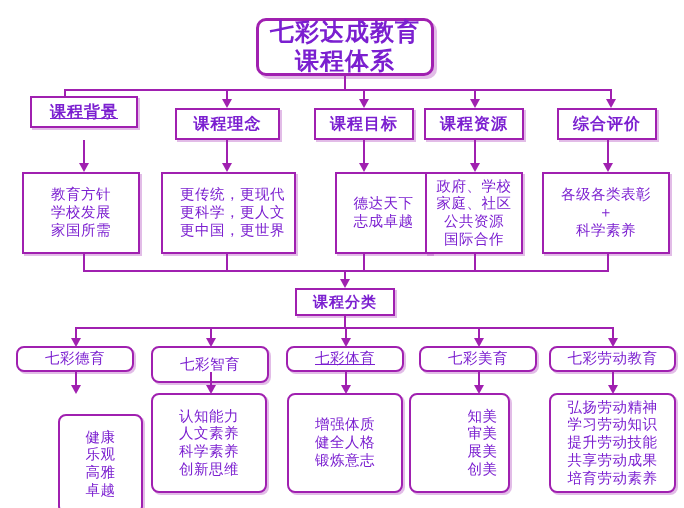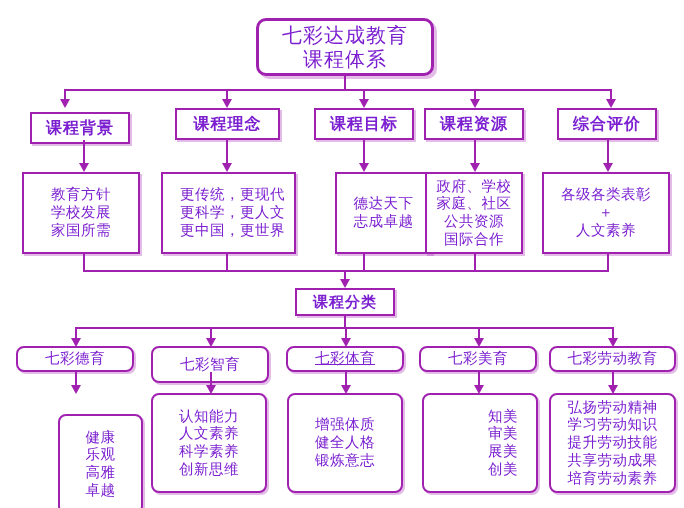--- a/index.html
+++ b/index.html
@@ -21,21 +21,21 @@
     align-items:center;
     justify-content:center;
     text-align:center;
     color:#7B1FD0;
     line-height:1.22;
     white-space:pre-line;
     box-shadow:2px 2px 0 0 rgba(160,32,176,.30);
   }
 
   .title-box{
-    font-size:20px;font-weight:normal;letter-spacing:1px;
+    font-size:24px;font-weight:bold;letter-spacing:1px;
     border-radius:10px;border-width:3px;
     box-shadow:3px 3px 0 0 rgba(160,32,176,.30);
   }
   .head-box{font-size:16px;font-weight:bold;letter-spacing:1px;}
   .detail-box{font-size:14.5px;letter-spacing:.5px;}
   .mid-box{font-size:15px;font-weight:bold;letter-spacing:1px;}
   .cat-box{font-size:14.5px;letter-spacing:.5px;border-radius:8px;}
   .leaf-box{font-size:14.5px;letter-spacing:.5px;border-radius:8px;}
 
   
@@ -64,21 +64,21 @@
   <div class="arrow" style="left:60px;top:99px;"></div>
   <div class="vline" style="left:226px;top:89px;height:11px;"></div>
   <div class="arrow" style="left:222px;top:99px;"></div>
   <div class="vline" style="left:363px;top:89px;height:11px;"></div>
   <div class="arrow" style="left:359px;top:99px;"></div>
   <div class="vline" style="left:474px;top:89px;height:11px;"></div>
   <div class="arrow" style="left:470px;top:99px;"></div>
   <div class="vline" style="left:610px;top:89px;height:11px;"></div>
   <div class="arrow" style="left:606px;top:99px;"></div>
 
-  <div class="box head-box" style="left:30px;top:112px;width:100px;height:32px;">课程背景</div>
+  <div class="box head-box" style="left:30px;top:96px;width:108px;height:32px;text-decoration:underline;">课程背景</div>
   <div class="box head-box" style="left:175px;top:108px;width:105px;height:32px;">课程理念</div>
   <div class="box head-box" style="left:314px;top:108px;width:100px;height:32px;">课程目标</div>
   <div class="box head-box" style="left:424px;top:108px;width:100px;height:32px;">课程资源</div>
   <div class="box head-box" style="left:557px;top:108px;width:100px;height:32px;">综合评价</div>
 
   <div class="vline" style="left:83px;top:140px;height:24px;"></div>
   <div class="arrow" style="left:79px;top:163px;"></div>
   <div class="vline" style="left:226px;top:140px;height:24px;"></div>
   <div class="arrow" style="left:222px;top:163px;"></div>
   <div class="vline" style="left:363px;top:140px;height:24px;"></div>
@@ -95,21 +95,21 @@
 更科学，更人文
 更中国，更世界</div>
   <div class="box detail-box" style="left:315px;top:172px;width:97px;height:82px;margin-left:20px;">德达天下
 志成卓越</div>
   <div class="box detail-box" style="left:425px;top:172px;width:98px;height:82px;">政府、学校
 家庭、社区
 公共资源
 国际合作</div>
   <div class="box detail-box" style="left:542px;top:172px;width:128px;height:82px;">各级各类表彰
 ＋
-人文素养</div>
+科学素养</div>
 
   <div class="vline" style="left:83px;top:254px;height:17px;"></div>
   <div class="vline" style="left:226px;top:254px;height:17px;"></div>
   <div class="vline" style="left:363px;top:254px;height:17px;"></div>
   <div class="vline" style="left:474px;top:254px;height:17px;"></div>
   <div class="vline" style="left:607px;top:254px;height:17px;"></div>
   <div class="hline" style="left:83px;top:270px;width:526px;"></div>
 
   <div class="vline" style="left:344px;top:270px;height:10px;"></div>
   <div class="arrow" style="left:340px;top:279px;"></div>
@@ -151,21 +151,21 @@
 乐观
 高雅
 卓越</div>
   <div class="box leaf-box" style="left:151px;top:393px;width:116px;height:100px;">认知能力
 人文素养
 科学素养
 创新思维</div>
   <div class="box leaf-box" style="left:287px;top:393px;width:116px;height:100px;">增强体质
 健全人格
 锻炼意志</div>
-  <div class="box leaf-box" style="left:422px;top:393px;width:116px;height:100px;padding-left:46px;">知美
+  <div class="box leaf-box" style="left:409px;top:393px;width:101px;height:100px;padding-left:46px;">知美
 审美
 展美
 创美</div>
   <div class="box leaf-box" style="left:549px;top:393px;width:127px;height:100px;">弘扬劳动精神
 学习劳动知识
 提升劳动技能
 共享劳动成果
 培育劳动素养</div>
 
 </div>

